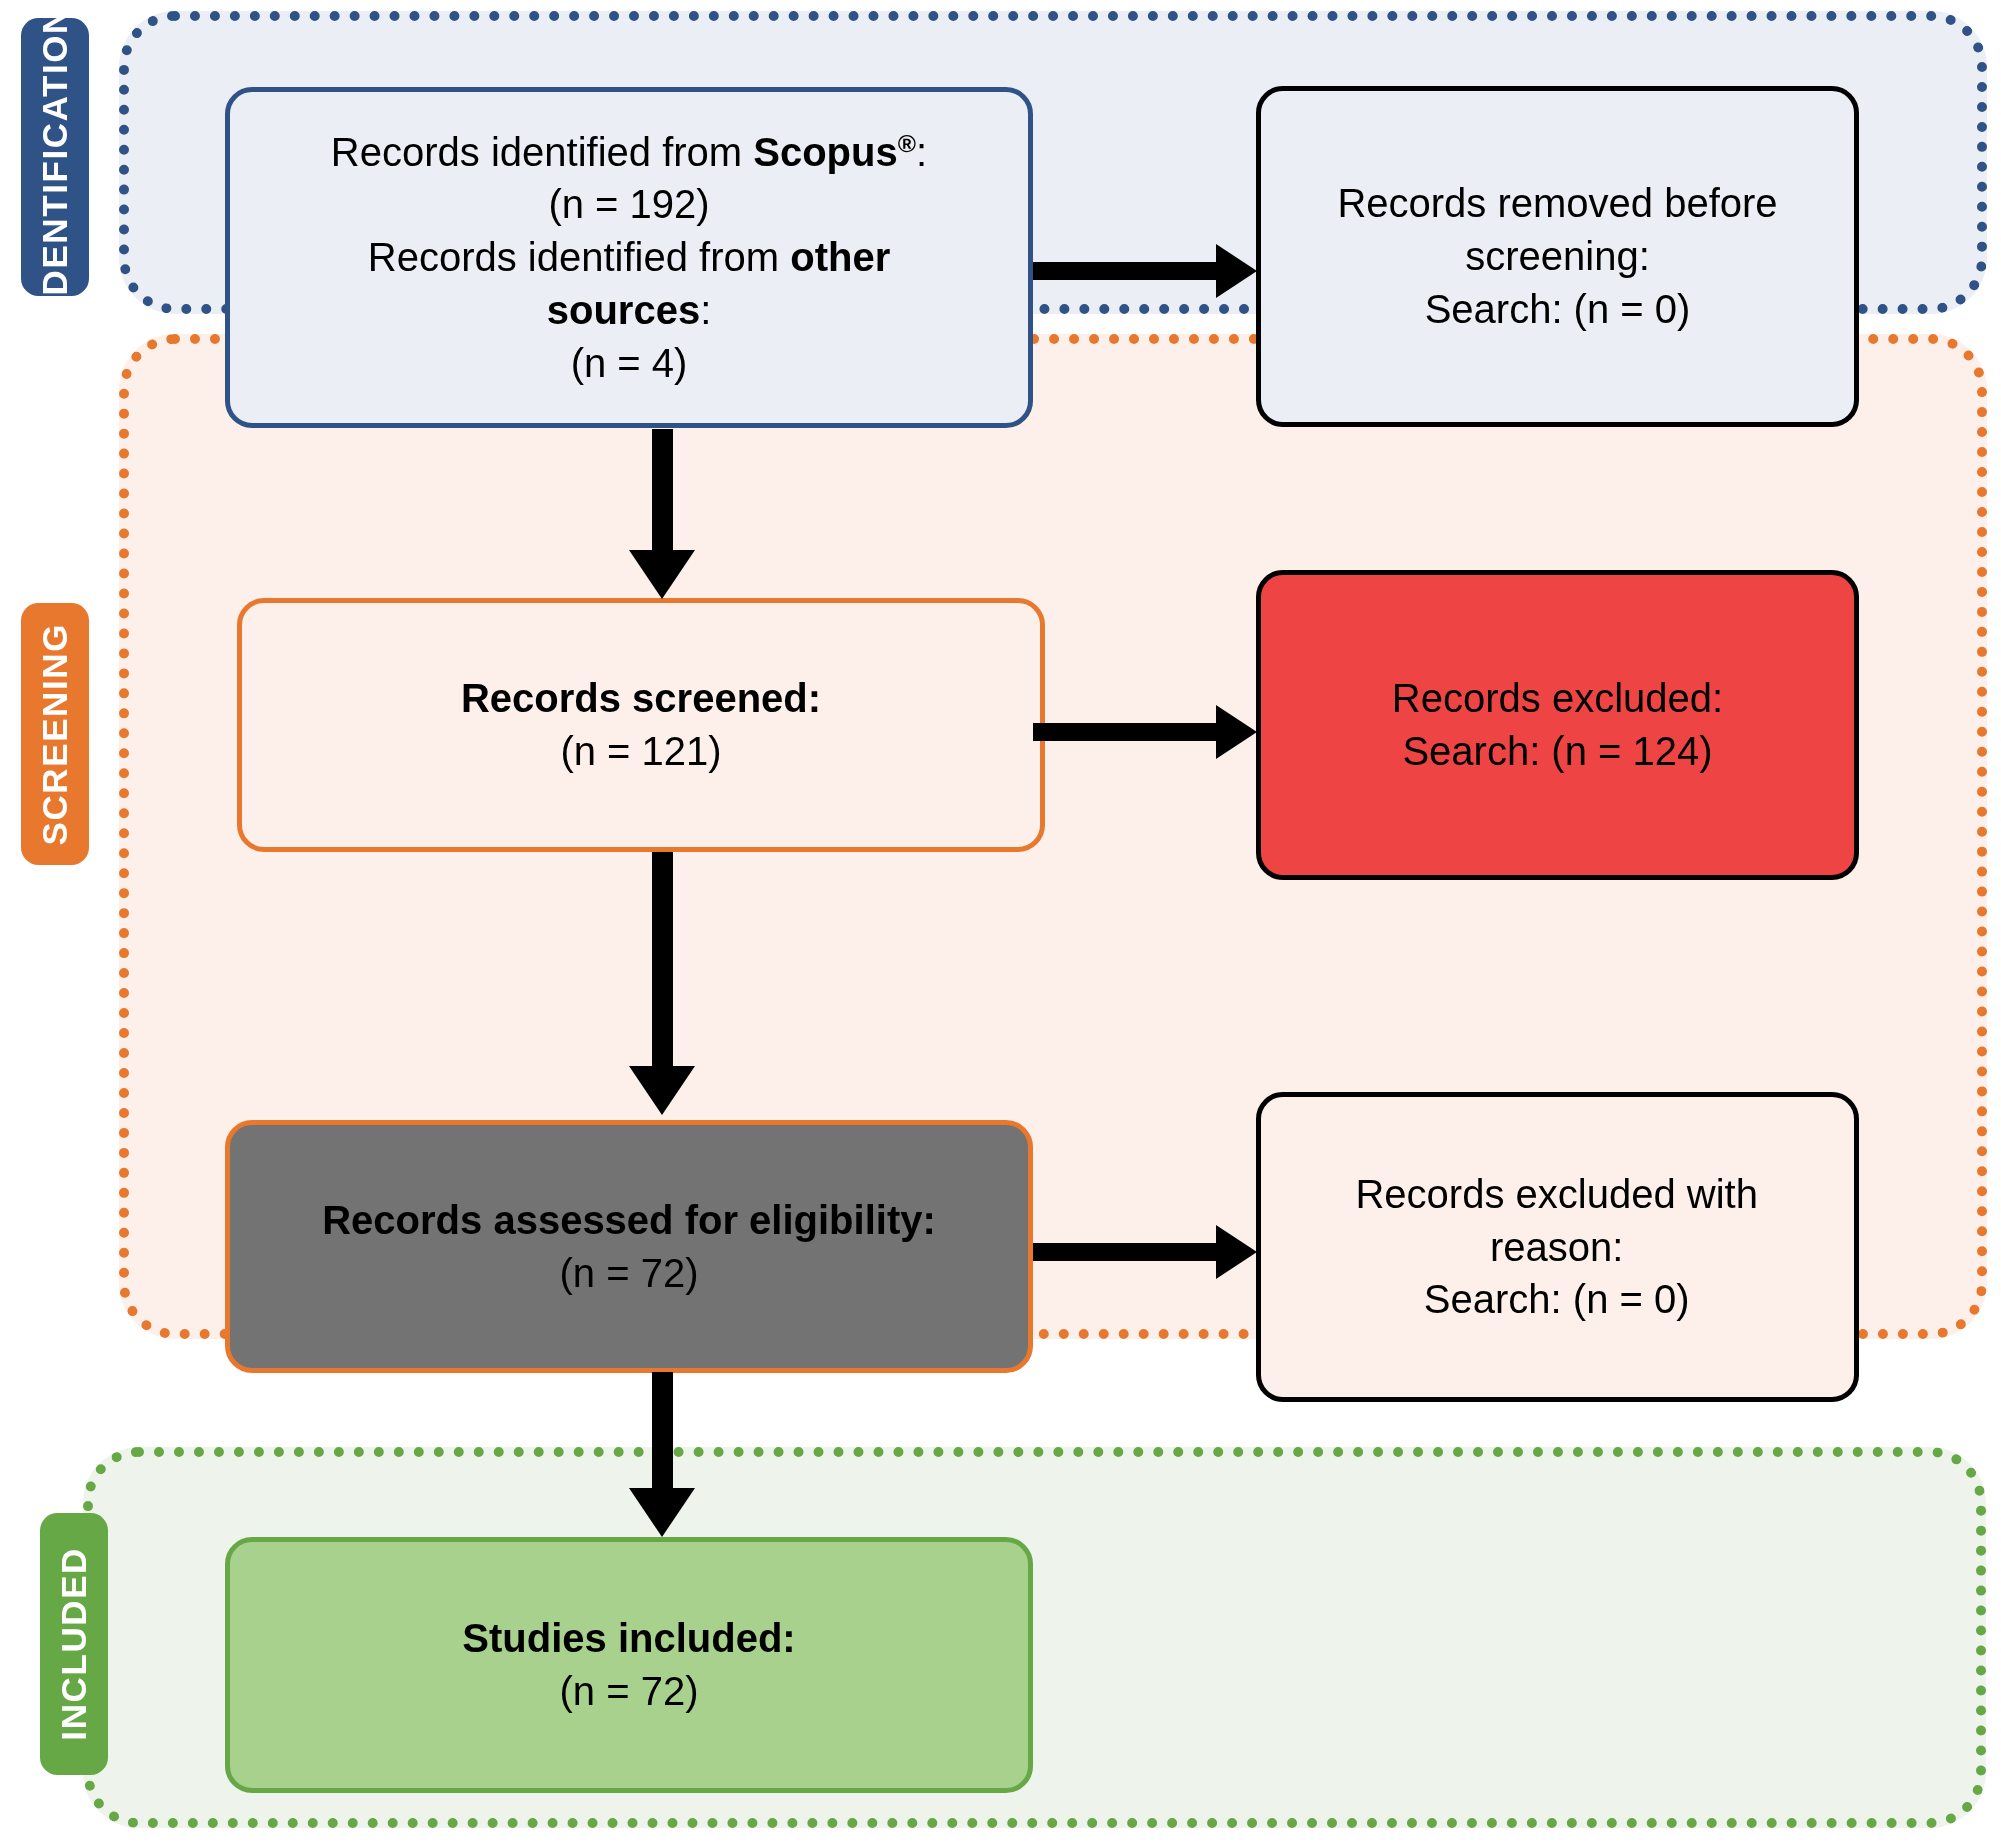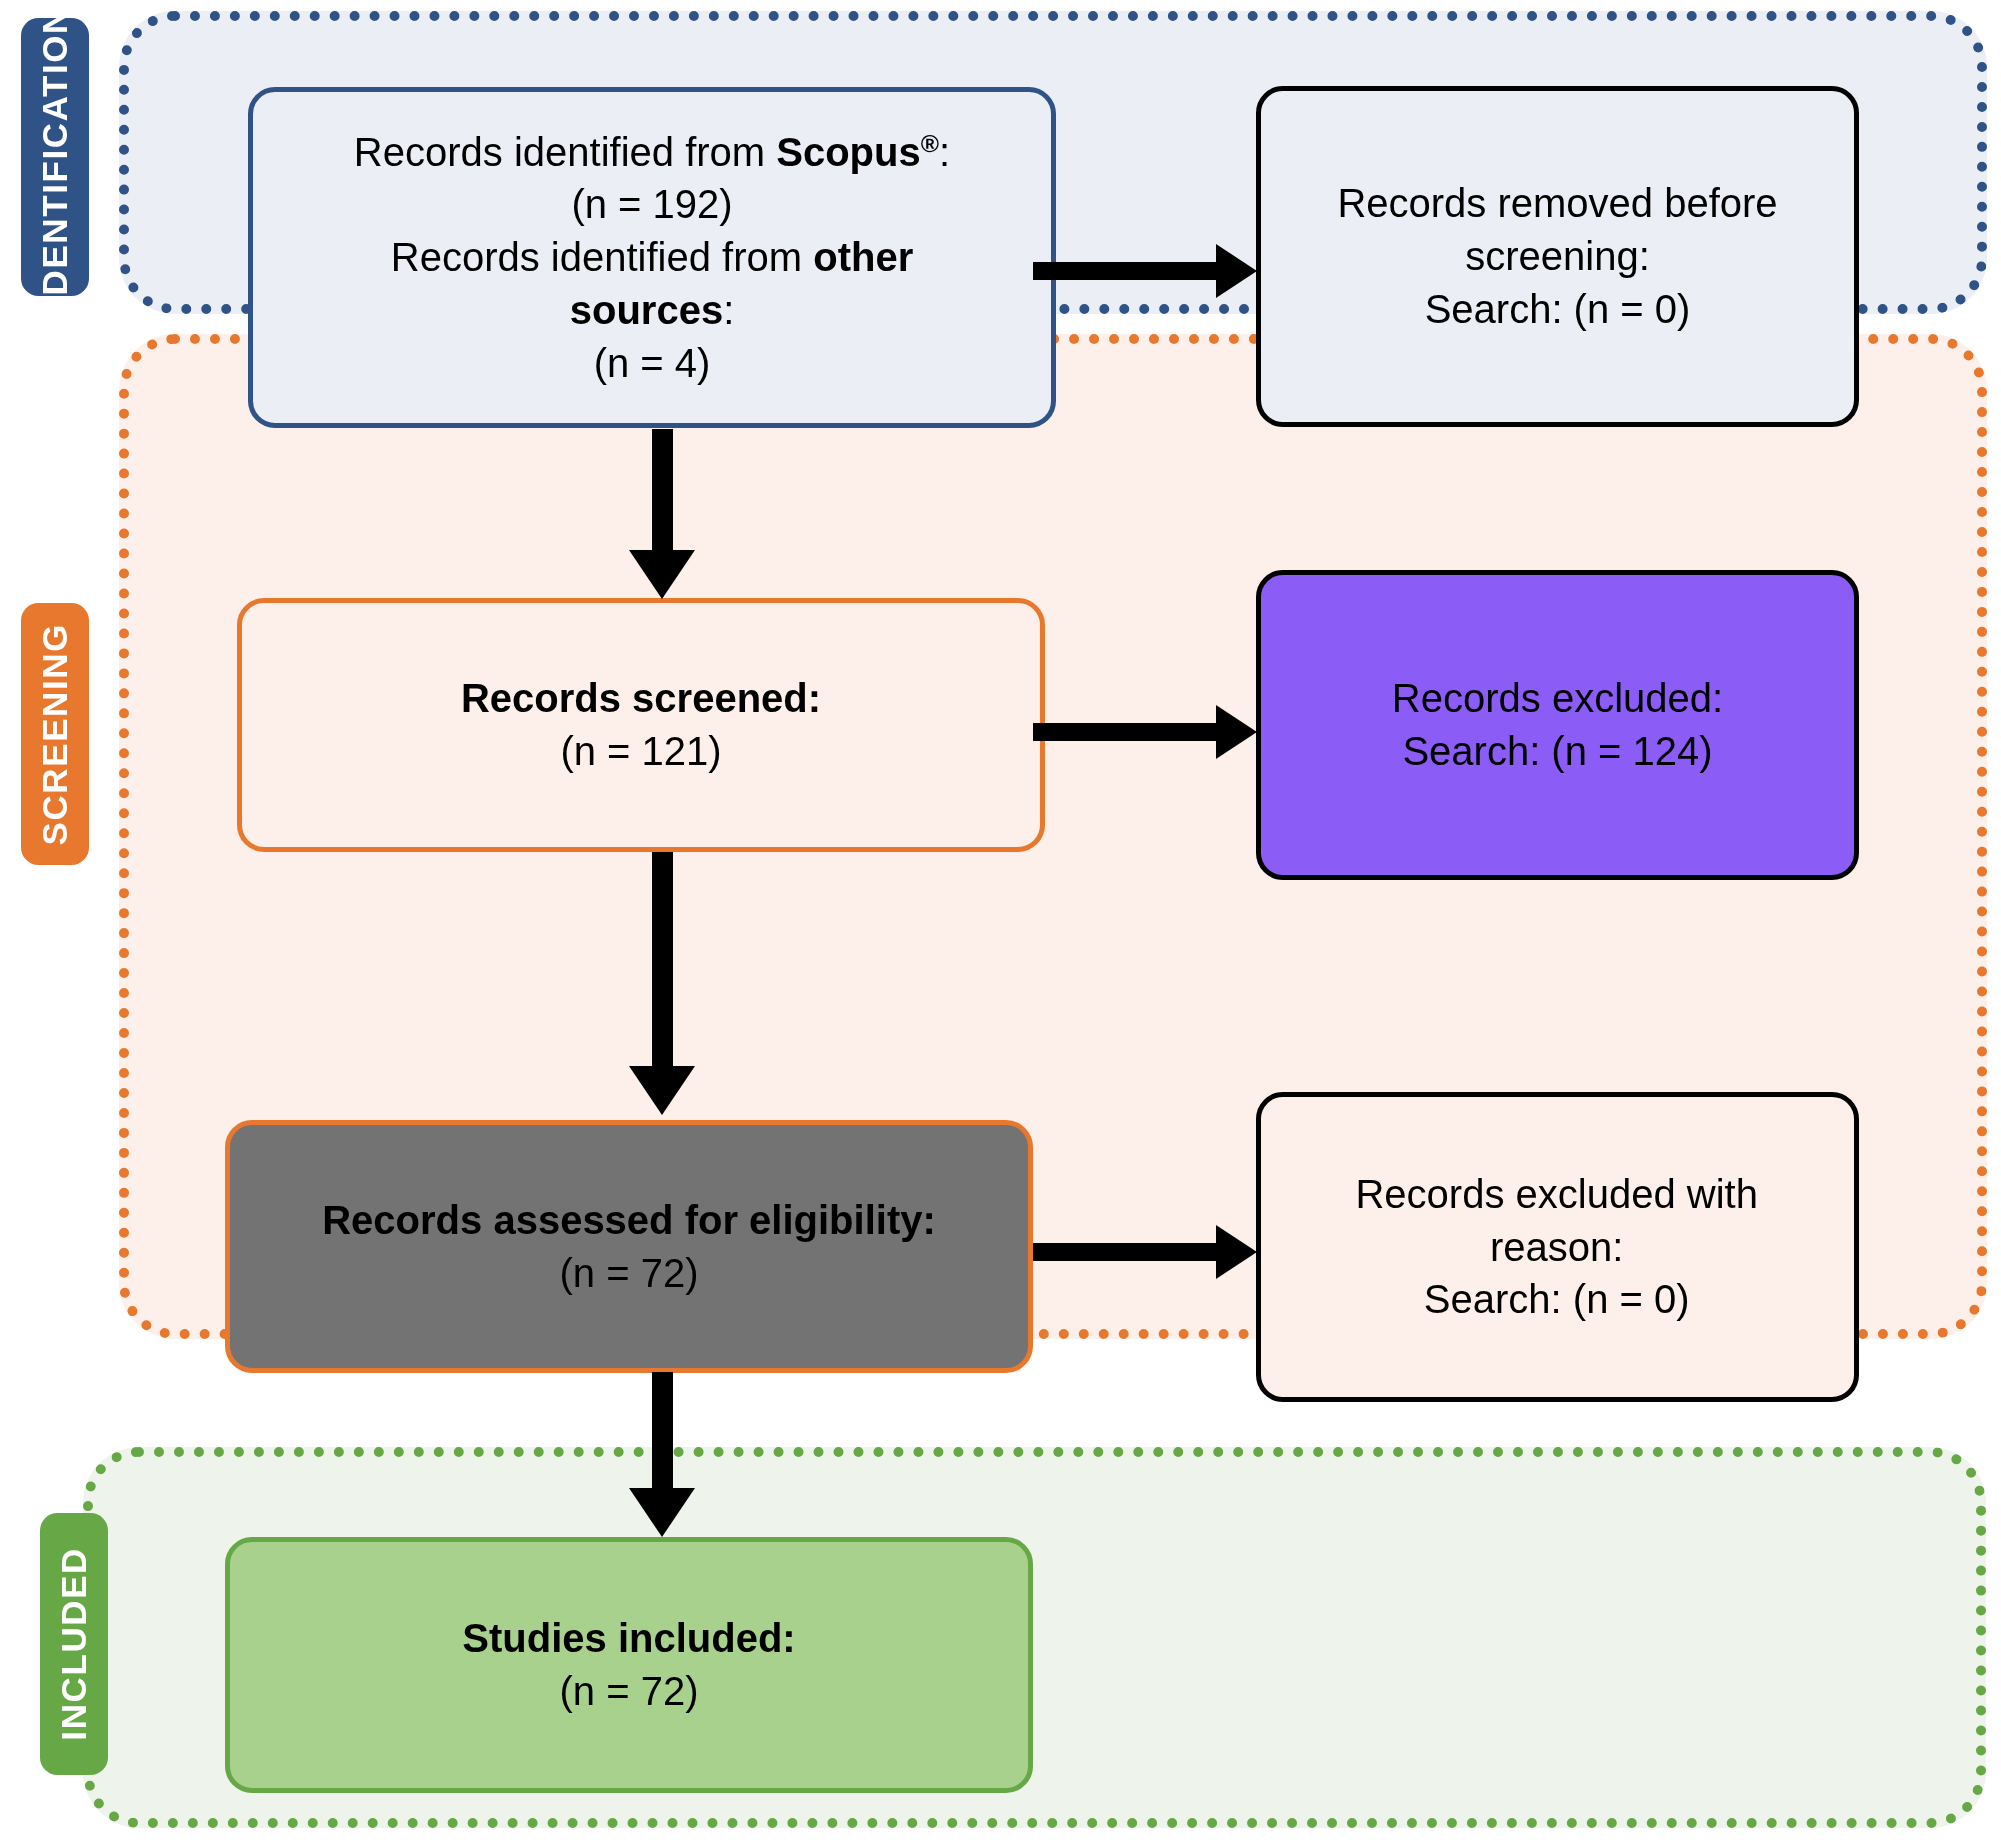--- a/index.html
+++ b/index.html
@@ -90,37 +90,36 @@
     line-height: 1.32;
     padding: 8px 20.6px;
   }
   .node .line { display: block; white-space: nowrap; }
   .node .b { font-weight: bold; }
 
   #node-identified {
     left: 225px; top: 87px; width: 808px; height: 341px;
     border: 5.6px solid #2f5387;
     background: #eceef5;
-    margin-left: 23px;
   }
   #node-removed {
     left: 1256px; top: 86px; width: 603px; height: 341px;
     border: 5.6px solid #000000;
     background: #eceef5;
   }
   #node-screened {
     left: 225px; top: 598px; width: 808px; height: 254px;
     border: 5.6px solid #e8782d;
     background: #fdf0ea;
     margin-left: 12px;
   }
   #node-excluded {
     left: 1256px; top: 570px; width: 603px; height: 310px;
     border: 5.6px solid #000000;
-    background: #8b5cf6;
+    background: #ef4444;
   }
   #node-eligibility {
     left: 225px; top: 1120px; width: 808px; height: 253px;
     border: 5.6px solid #e8782d;
     background: #737373;
   }
   #node-excluded-reason {
     left: 1256px; top: 1092px; width: 603px; height: 310px;
     border: 5.6px solid #000000;
     background: #fdf0ea;

